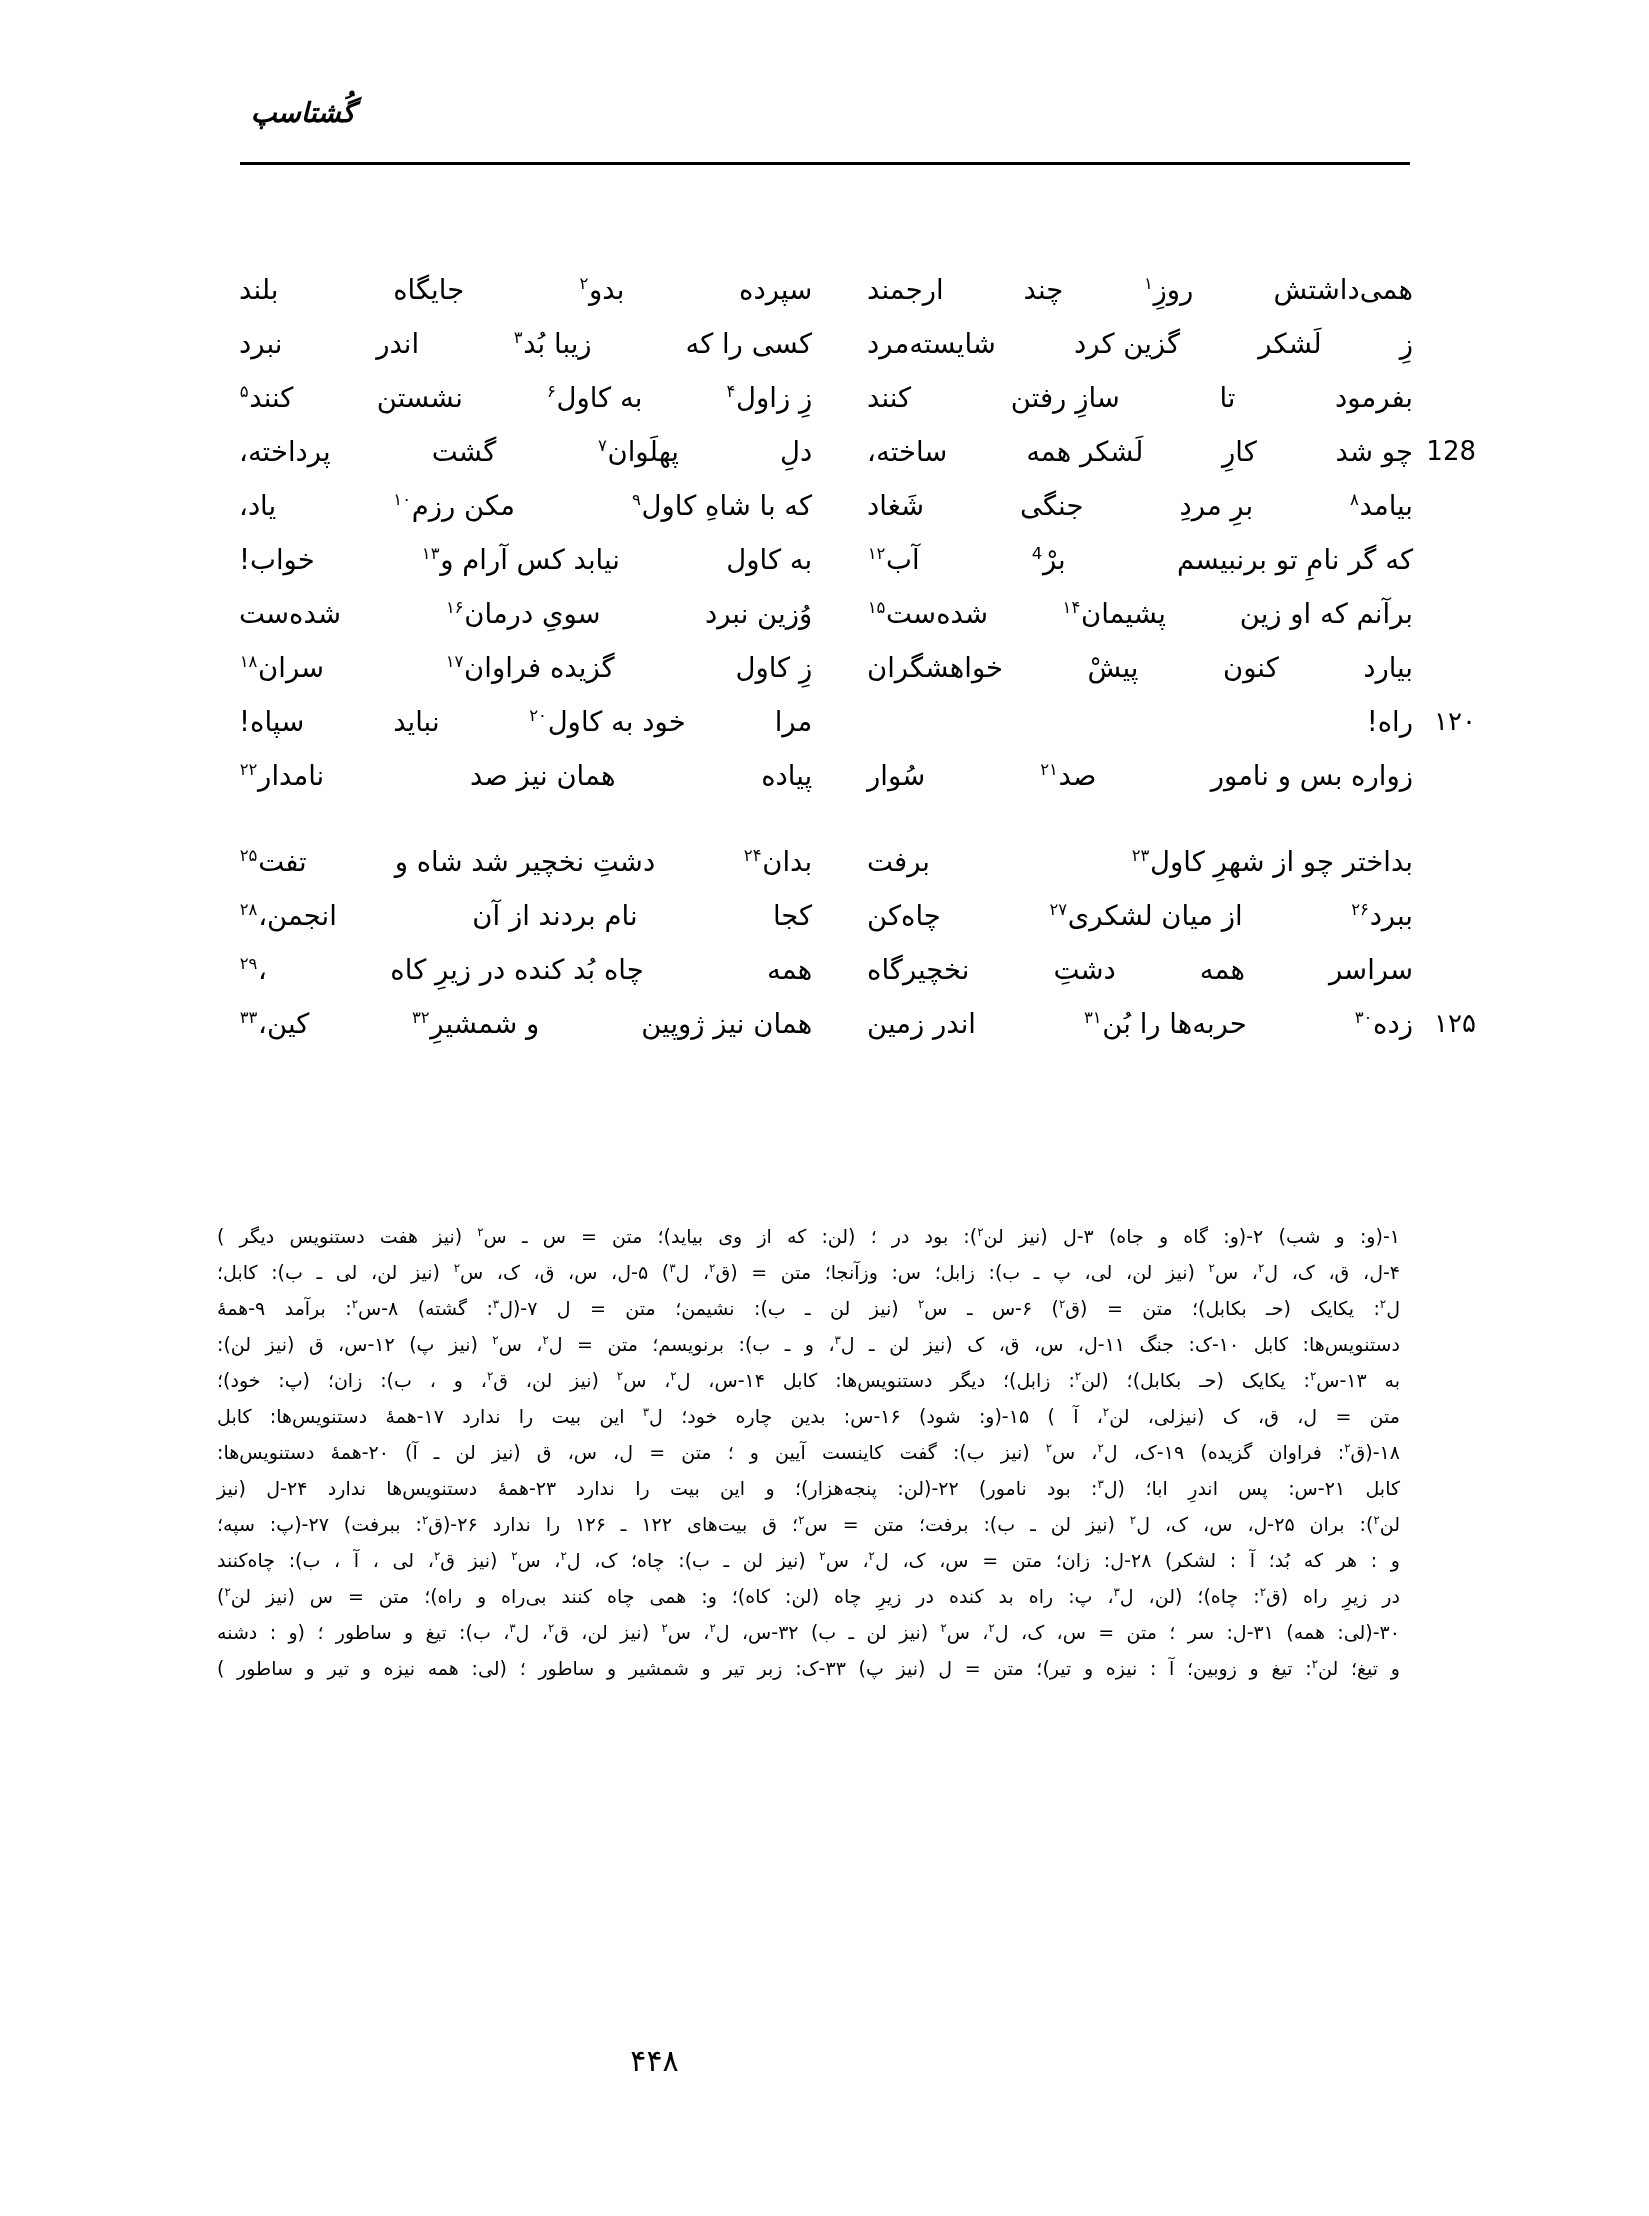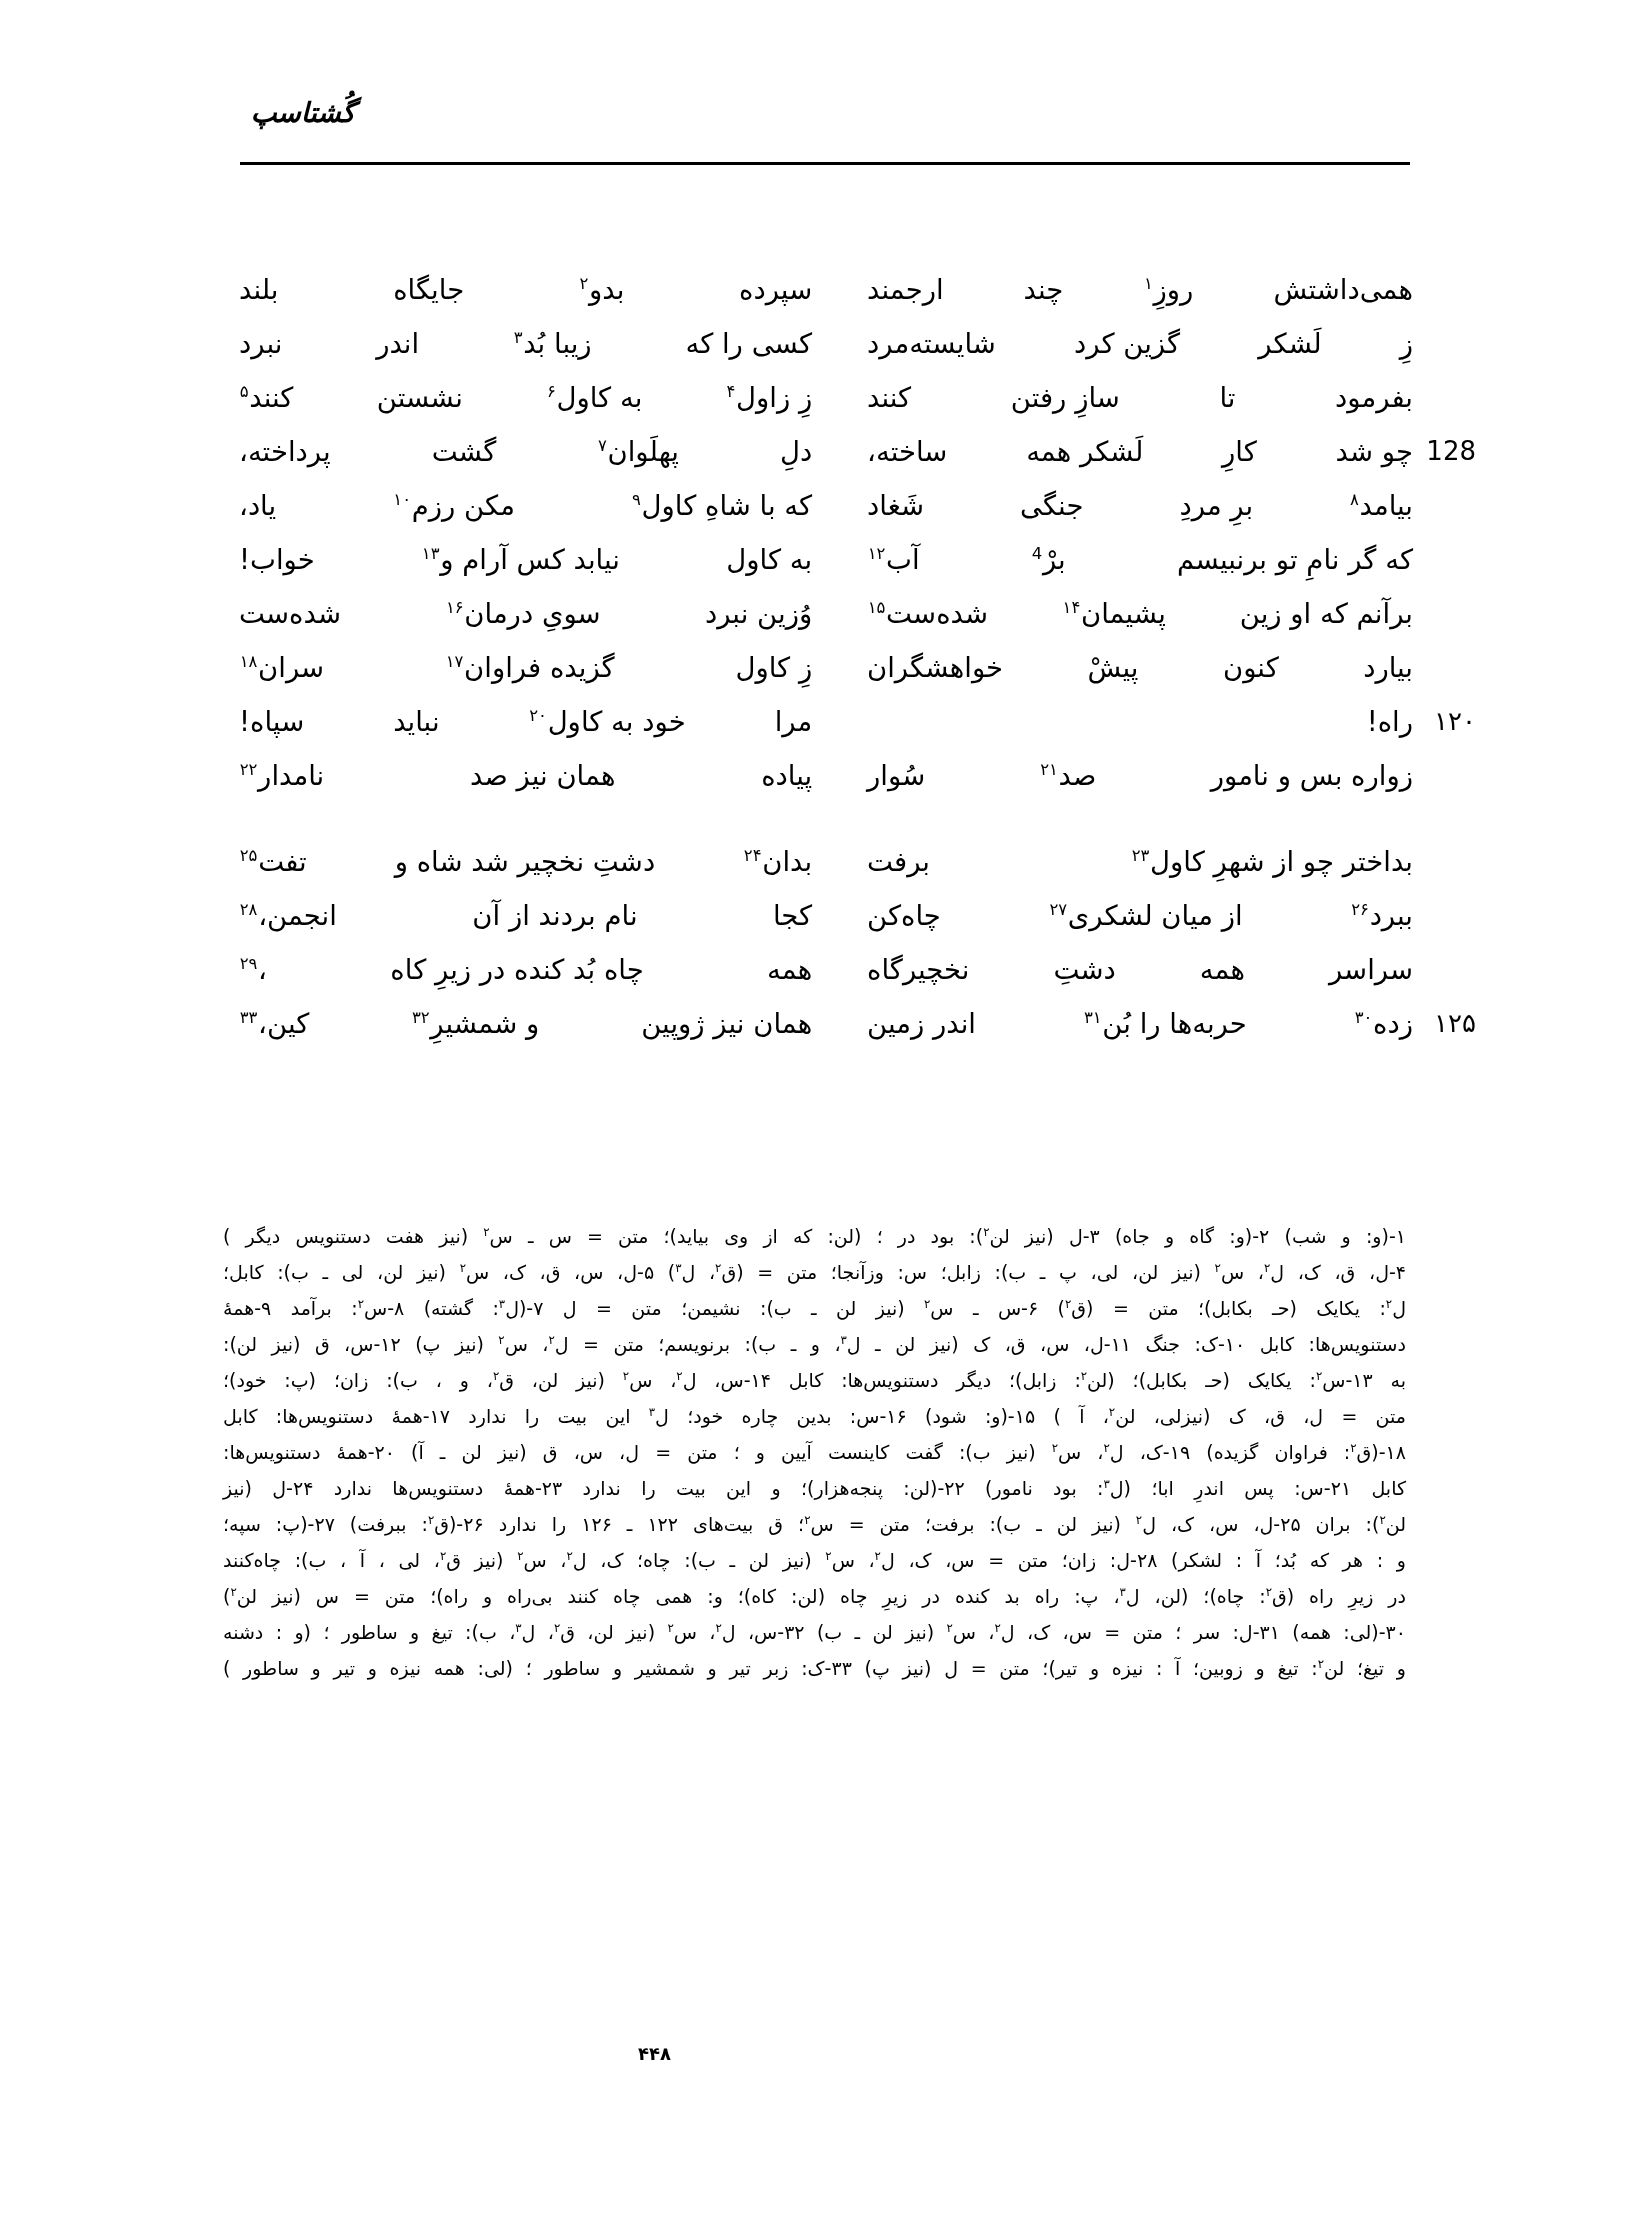--- a/index.html
+++ b/index.html
@@ -99,21 +99,21 @@
     font-size: 0.60em;
     vertical-align: super;
     line-height: 0;
     padding: 0 0.7px;
   }
 
   
   .notes {
     position: absolute;
     top: 1218px;
-    right: 244px;
+    right: 250px;
     width: 1183px;
     font-size: 19px;
     line-height: 36px;
     text-align: justify;
     text-align-last: justify;
     direction: rtl;
     letter-spacing: -0.1px;
   }
   .notes p {
     margin: 0;
@@ -126,22 +126,21 @@
     line-height: 0;
   }
 
   
   .folio {
     position: absolute;
     top: 2043px;
     left: 0;
     width: 1309px;
     text-align: center;
-    font-size: 18px;
-    font-weight: bold;
+    font-size: 30px;
   }
 </style>
 </head>
 <body>
 
 <div class="page">
 
   <div class="runhead">
     <span class="runhead-title">گُشتاسپ</span>
   </div>

